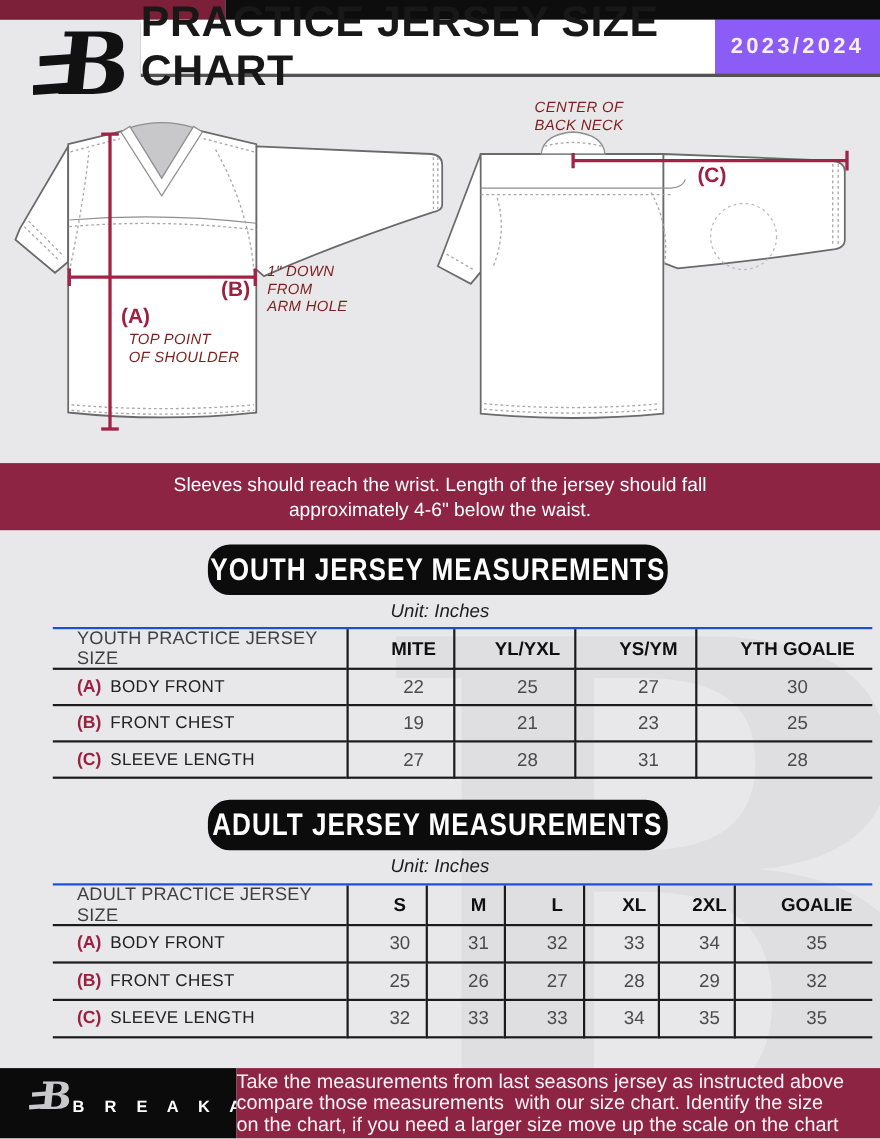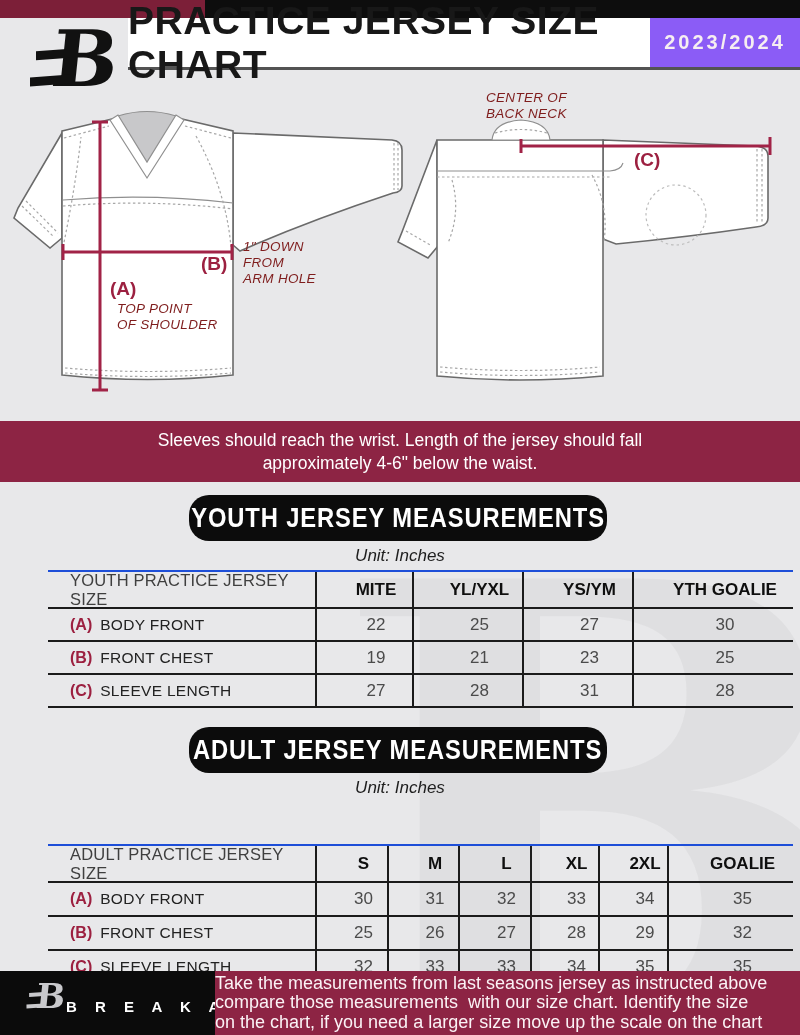--- a/index.html
+++ b/index.html
@@ -68,21 +68,21 @@
   }
   .sec-box .t{
     color:#fff;font-weight:bold;font-size:27px;letter-spacing:1px;
     display:inline-block;transform:scale(.88,1.05);white-space:nowrap;
   }
   .unit{left:0;width:800px;text-align:center;font-style:italic;font-size:17px;color:#1e1e1e;}
 
   
   .table{left:48px;width:745px;display:grid;border-top:2px solid #1d4ed8;background:transparent;}
   .table.youth{top:570px;grid-template-columns:267px 97px 110px 110px 161px;grid-template-rows:37px 33px 33px 33px;}
-  .table.adult{top:803px;grid-template-columns:267px 72px 71px 72px 68px 69px 126px;grid-template-rows:37px 34px 34px 34px;margin-top:41px;}
+  .table.adult{top:803px;grid-template-columns:267px 72px 71px 72px 68px 69px 126px;grid-template-rows:37px 34px 34px 34px;}
   .td{
     border-bottom:2px solid #1b1b1b;display:flex;align-items:center;justify-content:center;
     font-size:17px;color:#4b4b4b;padding-left:23px;
   }
   .td.vline{border-left:2px solid #1b1b1b;}
   .td.col0{justify-content:flex-start;padding-left:22px;}
   .td.hsize{font-weight:bold;color:#0f0f0f;font-size:17px;}
   .td.hfirst{color:#3f3f3f;font-size:16.5px;letter-spacing:.2px;}
   .rk{color:#9c2040;font-weight:bold;font-size:16px;margin-right:8px;}
   .rl{color:#222;font-size:15.5px;letter-spacing:.3px;}

